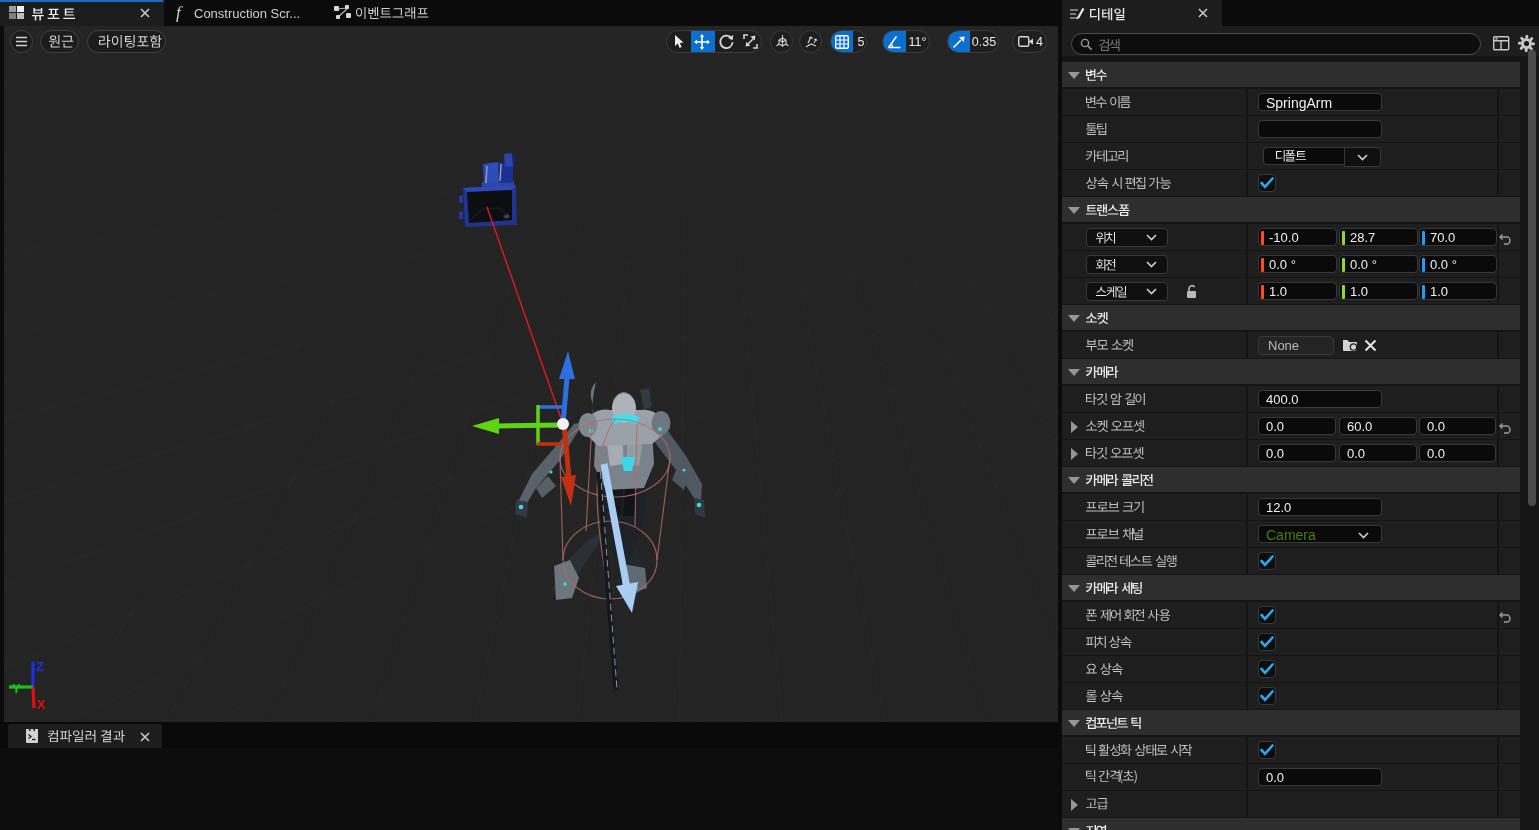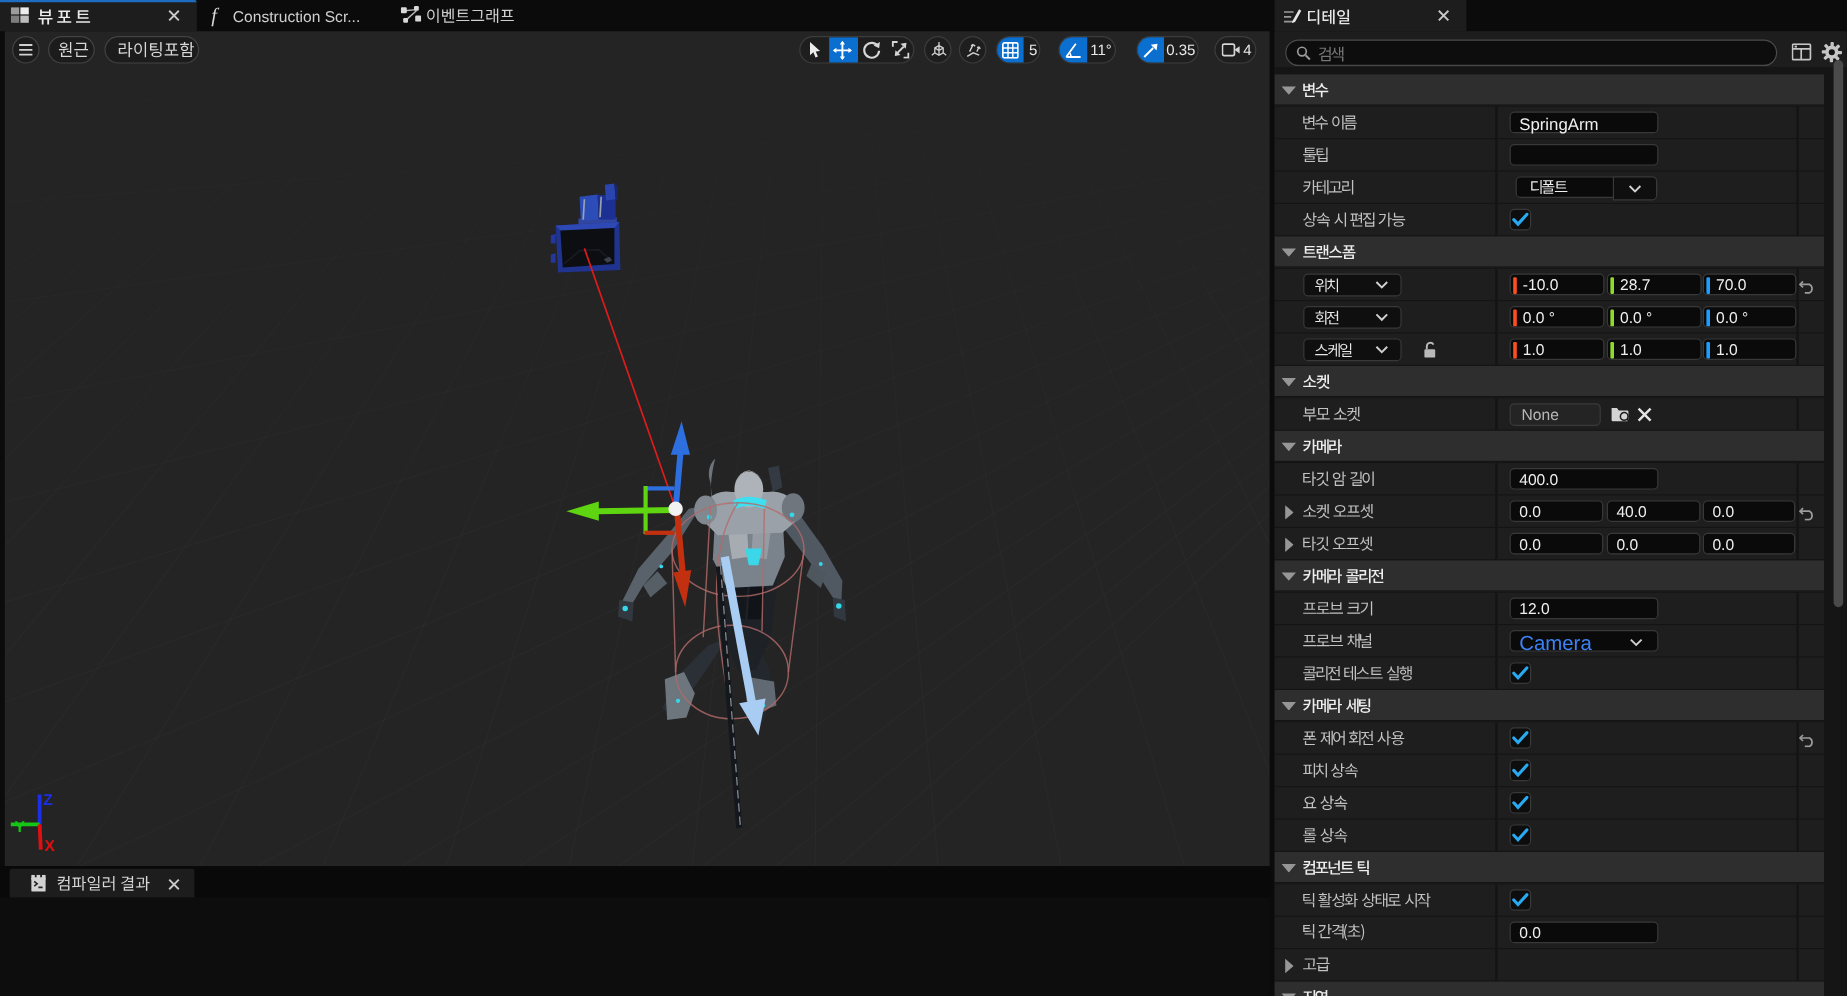--- a/index.html
+++ b/index.html
@@ -495,21 +495,21 @@
       <div class="abs" style="left:435px;top:413px;width:2px;height:27px;background:#141414"></div>
       <svg class="abs" style="left:8px;top:421px" width="8" height="12">
         <path d="M1 0 L1 12 L8 6 Z" fill="#969696"></path>
       </svg>
       <svg style="position:absolute;left:24px;top:420.0px;overflow:visible" width="60" height="13" viewBox="0 0 60 13">
         <path d="M0 9.5H10.9V10.5H0ZM4.8 6.6H5.9V9.9H4.8ZM4.8 0.8H5.8V1.7Q5.8 2.5 5.5 3.2Q5.2 3.9 4.8 4.5Q4.3 5.1 3.7 5.5Q3 6 2.3 6.3Q1.6 6.6 0.9 6.8L0.4 5.9Q1.1 5.7 1.7 5.5Q2.3 5.2 2.9 4.8Q3.4 4.4 3.9 3.9Q4.3 3.4 4.6 2.9Q4.8 2.3 4.8 1.7ZM5 0.8H6V1.7Q6 2.3 6.2 2.9Q6.5 3.4 6.9 3.9Q7.4 4.4 7.9 4.8Q8.5 5.2 9.1 5.5Q9.7 5.7 10.4 5.9L9.9 6.8Q9.2 6.6 8.5 6.3Q7.8 6 7.1 5.5Q6.5 5.1 6 4.5Q5.6 3.9 5.3 3.2Q5 2.5 5 1.7Z M15.4 3.5H18.1V4.4H15.4ZM20.2 0H21.3V8.2H20.2ZM17.8 0.2H18.9V7.1H17.8ZM16.7 7.5H17.6V7.8Q17.6 8.7 17.2 9.3Q16.9 10 16.2 10.6Q15.6 11.1 14.7 11.5Q13.9 11.8 13 12L12.6 11.1Q13.2 11 13.8 10.8Q14.4 10.6 14.9 10.3Q15.5 10 15.9 9.6Q16.2 9.2 16.5 8.8Q16.7 8.3 16.7 7.8ZM16.8 7.5H17.8V7.8Q17.8 8.3 18 8.8Q18.2 9.2 18.6 9.6Q19 10 19.5 10.3Q20 10.6 20.6 10.8Q21.2 11 21.9 11.1L21.5 12Q20.5 11.8 19.7 11.5Q18.9 11.1 18.2 10.6Q17.6 10 17.2 9.3Q16.8 8.7 16.8 7.8ZM15.3 1H16.4Q16.4 2.5 15.9 3.8Q15.5 5 14.4 6Q13.4 7.1 11.7 7.8L11.2 7Q12.7 6.4 13.6 5.5Q14.5 4.6 14.9 3.6Q15.3 2.5 15.3 1.3ZM11.7 1H15.7V1.9H11.7ZM15.2 3.3V4L11.3 4.5L11.2 3.5Z M30.2 6.8H31.3V9.8H30.2ZM30.8 0.8Q32 0.8 33 1.2Q34 1.6 34.6 2.3Q35.1 3 35.1 3.9Q35.1 4.9 34.6 5.6Q34 6.3 33 6.7Q32 7.1 30.8 7.1Q29.5 7.1 28.5 6.7Q27.5 6.3 27 5.6Q26.4 4.9 26.4 3.9Q26.4 3 27 2.3Q27.5 1.6 28.5 1.2Q29.5 0.8 30.8 0.8ZM30.8 1.7Q29.8 1.7 29.1 2Q28.3 2.2 27.9 2.7Q27.5 3.2 27.5 3.9Q27.5 4.6 27.9 5.1Q28.3 5.6 29.1 5.9Q29.8 6.2 30.8 6.2Q31.7 6.2 32.5 5.9Q33.2 5.6 33.6 5.1Q34.1 4.6 34.1 3.9Q34.1 3.2 33.6 2.7Q33.2 2.2 32.5 2Q31.7 1.7 30.8 1.7ZM25.3 9.6H36.2V10.5H25.3Z M36.5 9.6H47.4V10.5H36.5ZM37.5 1.2H46.4V2.1H37.5ZM37.5 6.3H46.4V7.2H37.5ZM39.3 2H40.4V6.4H39.3ZM43.4 2H44.5V6.4H43.4Z M52.5 2.7H54.8V3.7H52.5ZM56.7 0H57.8V8.2H56.7ZM54.4 0.3H55.4V7.1H54.4ZM53.3 7.6H54.2V8Q54.2 8.8 53.9 9.4Q53.5 10.1 52.9 10.6Q52.2 11.1 51.4 11.5Q50.5 11.8 49.6 12L49.2 11.1Q49.9 11 50.5 10.8Q51.1 10.6 51.6 10.3Q52.1 10 52.5 9.7Q52.9 9.3 53.1 8.9Q53.3 8.5 53.3 8ZM53.5 7.6H54.4V8Q54.4 8.5 54.6 8.9Q54.8 9.3 55.2 9.7Q55.6 10 56.1 10.3Q56.6 10.6 57.2 10.8Q57.8 11 58.5 11.1L58.1 12Q57.2 11.8 56.3 11.5Q55.5 11.1 54.9 10.6Q54.2 10.1 53.8 9.4Q53.5 8.8 53.5 8ZM50.2 0.7H51V2.3Q51 3.2 50.7 4.1Q50.4 5 49.8 5.7Q49.1 6.4 48.3 6.8L47.7 5.9Q48.5 5.6 49 5Q49.6 4.4 49.9 3.7Q50.2 3 50.2 2.3ZM50.4 0.7H51.2V2.3Q51.2 3 51.5 3.6Q51.8 4.3 52.3 4.8Q52.8 5.4 53.6 5.7L53 6.6Q52.1 6.2 51.6 5.5Q51 4.9 50.7 4Q50.4 3.2 50.4 2.3Z" fill="#c2c2c2"></path>
       </svg>
       <div class="abs" style="left:196px;top:417px;width:78px;height:18px;background:#0a0a0a;border:1px solid #383838;border-radius:4px"></div>
       <div class="abs" style="left:204px;top:419px;font-size:13px;color:#f0f0f0">0.0</div>
       <div class="abs" style="left:277px;top:417px;width:78px;height:18px;background:#0a0a0a;border:1px solid #383838;border-radius:4px"></div>
-      <div class="abs" style="left:285px;top:419px;font-size:13px;color:#f0f0f0">40.0</div>
+      <div class="abs" style="left:285px;top:419px;font-size:13px;color:#f0f0f0">60.0</div>
       <div class="abs" style="left:357px;top:417px;width:77px;height:18px;background:#0a0a0a;border:1px solid #383838;border-radius:4px"></div>
       <div class="abs" style="left:365px;top:419px;font-size:13px;color:#f0f0f0">0.0</div>
       <svg class="abs" style="left:437px;top:421px" width="15" height="13" viewBox="0 0 15 13">
         <path d="M3.5 2.5 L1 5 L3.5 7.5" stroke="#9c9c9c" stroke-width="1.4" fill="none"></path>
         <path d="M1.6 5 H9 A4 4 0 0 1 9 12 H5" stroke="#9c9c9c" stroke-width="1.4" fill="none"></path>
       </svg>
       <div class="abs" style="left:0;top:440px;width:458px;height:27px;background:#1e1e1e;border-bottom:1px solid #141414"></div>
       <div class="abs" style="left:184px;top:440px;width:2px;height:27px;background:#141414"></div>
       <div class="abs" style="left:435px;top:440px;width:2px;height:27px;background:#141414"></div>
       <svg class="abs" style="left:8px;top:448px" width="8" height="12">
@@ -539,21 +539,21 @@
       </svg>
       <div class="abs" style="left:196px;top:498px;width:124px;height:18px;background:#0a0a0a;border:1px solid #383838;border-radius:4px"></div>
       <div class="abs" style="left:204px;top:500px;font-size:13px;color:#f0f0f0">12.0</div>
       <div class="abs" style="left:0;top:521px;width:458px;height:27px;background:#1e1e1e;border-bottom:1px solid #141414"></div>
       <div class="abs" style="left:184px;top:521px;width:2px;height:27px;background:#141414"></div>
       <div class="abs" style="left:435px;top:521px;width:2px;height:27px;background:#141414"></div>
       <svg style="position:absolute;left:24px;top:528.0px;overflow:visible" width="58" height="14" viewBox="0 0 58 14">
         <path d="M0 9.6H10.9V10.5H0ZM1 1.2H9.9V2.1H1ZM1 6.3H9.9V7.2H1ZM2.8 2H3.9V6.4H2.8ZM6.9 2H8V6.4H6.9Z M11.2 9.6H22.1V10.5H11.2ZM16 7.1H17.1V10H16ZM12.5 0.9H20.7V4.5H13.6V6.9H12.5V3.7H19.6V1.8H12.5ZM12.5 6.5H21V7.4H12.5Z M22.3 9.5H33.2V10.4H22.3ZM23.6 0.9H24.7V3.1H30.8V0.9H31.9V7.1H23.6ZM24.7 4V6.2H30.8V4Z M39.3 3.1H40.1V3.7Q40.1 4.6 39.9 5.5Q39.7 6.3 39.4 7.1Q39 7.9 38.5 8.5Q38 9.1 37.4 9.5L36.7 8.7Q37.3 8.3 37.8 7.8Q38.3 7.2 38.6 6.6Q38.9 5.9 39.1 5.2Q39.3 4.4 39.3 3.7ZM39.5 3.1H40.3V3.7Q40.3 4.4 40.5 5.1Q40.7 5.8 41 6.5Q41.3 7.1 41.8 7.6Q42.3 8.1 42.9 8.4L42.3 9.3Q41.4 8.8 40.8 7.9Q40.1 7 39.8 6Q39.5 4.9 39.5 3.7ZM37 2.2H42.6V3.2H37ZM39.3 0.4H40.3V2.9H39.3ZM46 0H47.1V12H46ZM44.1 4.8H46.4V5.8H44.1ZM43.4 0.3H44.4V11.4H43.4Z M47.3 0.6H48.4V5.4H47.3ZM47.3 4.8H48.3Q49.2 4.8 50.1 4.8Q51 4.7 51.8 4.6Q52.7 4.5 53.6 4.3L53.7 5.2Q52.8 5.4 51.9 5.5Q51 5.6 50.1 5.7Q49.2 5.7 48.3 5.7H47.3ZM52 2H55.7V2.9H52ZM55.4 0H56.5V6.2H55.4ZM48.8 6.8H56.5V9.7H49.9V11.5H48.8V8.8H55.4V7.7H48.8ZM48.8 11H56.9V11.9H48.8Z" fill="#c2c2c2"></path>
       </svg>
       <div class="abs" style="left:196px;top:525px;width:124px;height:18px;background:#0a0a0a;border:1px solid #383838;border-radius:4px"></div>
-      <div class="abs" style="left:204px;top:527px;font-size:17px;color:#3b82f6">Camera</div>
+      <div class="abs" style="left:204px;top:527px;font-size:14px;color:#4d7c0f">Camera</div>
       <svg class="abs" style="left:296px;top:532px" width="11" height="7">
         <path d="M1 1 L5.5 5.5 L10 1" stroke="#d0d0d0" stroke-width="1.6" fill="none"></path>
       </svg>
       <div class="abs" style="left:0;top:548px;width:458px;height:27px;background:#1e1e1e;border-bottom:1px solid #141414"></div>
       <div class="abs" style="left:184px;top:548px;width:2px;height:27px;background:#141414"></div>
       <div class="abs" style="left:435px;top:548px;width:2px;height:27px;background:#141414"></div>
       <svg style="position:absolute;left:24px;top:555.0px;overflow:visible" width="92" height="14" viewBox="0 0 92 14">
         <path d="M1.3 0.4H9V1.2H1.3ZM0 5.2H10.8V6.1H0ZM4.4 3.8H5.5V5.6H4.4ZM8.4 0.4H9.5V1.1Q9.5 1.7 9.5 2.6Q9.4 3.4 9.2 4.5L8.1 4.5Q8.4 3.4 8.4 2.6Q8.4 1.7 8.4 1.1ZM8.7 2.2V3L1.1 3.3L1 2.5ZM1.3 7.1H9.5V9.9H2.4V11.3H1.3V9.1H8.4V8H1.3ZM1.3 11H9.8V11.9H1.3Z M19.2 0H20.3V12H19.2ZM11.1 8.2H12.1Q13.2 8.2 14.1 8.2Q15.1 8.2 16 8.1Q17 8 18.1 7.8L18.2 8.7Q16.6 9 15.1 9.1Q13.7 9.1 12.1 9.1H11.1ZM11.1 1.1H16.7V5.4H12.2V8.6H11.1V4.5H15.6V2H11.1Z M26.9 3.3H29.9V4.2H26.9ZM29.3 0H30.4V8.8H29.3ZM22.7 10.9H30.8V11.8H22.7ZM22.7 8.1H23.8V11.3H22.7ZM23.6 1.5H24.5V2.5Q24.5 3.6 24.1 4.5Q23.7 5.5 22.9 6.2Q22.1 6.9 21.1 7.3L20.6 6.4Q21.2 6.2 21.8 5.8Q22.3 5.4 22.8 4.9Q23.2 4.3 23.4 3.7Q23.6 3.1 23.6 2.5ZM23.8 1.5H24.7V2.5Q24.7 3.2 25.1 4Q25.4 4.7 26.1 5.3Q26.7 5.8 27.6 6.2L27.1 7Q26.1 6.7 25.4 6Q24.6 5.3 24.2 4.4Q23.8 3.5 23.8 2.5ZM20.9 1H27.3V1.9H20.9Z M38.8 4.6H41V5.5H38.8ZM34.2 8.2H35Q35.9 8.2 36.6 8.2Q37.3 8.2 38 8.1Q38.6 8.1 39.3 7.9L39.4 8.8Q38.7 9 38 9Q37.4 9.1 36.7 9.1Q35.9 9.1 35 9.1H34.2ZM34.2 1.5H38.7V2.3H35.3V8.6H34.2ZM34.9 4.7H38.1V5.6H34.9ZM42.9 0H44V12H42.9ZM40.5 0.3H41.5V11.4H40.5Z M49.1 0.8H50V1.8Q50 2.5 49.8 3.2Q49.5 4 49 4.6Q48.5 5.2 47.9 5.6Q47.3 6.1 46.6 6.5Q45.9 6.8 45.2 7L44.7 6Q45.3 5.9 46 5.6Q46.6 5.4 47.1 4.9Q47.7 4.5 48.1 4Q48.6 3.5 48.8 2.9Q49.1 2.4 49.1 1.8ZM49.3 0.8H50.2V1.8Q50.2 2.4 50.5 2.9Q50.7 3.5 51.2 4Q51.6 4.5 52.2 5Q52.7 5.4 53.3 5.6Q54 5.9 54.6 6L54.1 7Q53.4 6.8 52.7 6.5Q52 6.1 51.4 5.6Q50.8 5.2 50.3 4.6Q49.8 4 49.5 3.2Q49.3 2.5 49.3 1.8ZM44.2 9.5H55.1V10.4H44.2Z M56.8 6.5H65.1V7.4H56.8ZM55.4 9.6H66.3V10.5H55.4ZM56.8 1H64.9V1.9H57.9V6.8H56.8ZM57.6 3.7H64.7V4.6H57.6Z M78.4 0H79.5V6.2H78.4ZM71.8 6.8H79.5V9.7H72.9V11.4H71.8V8.9H78.5V7.7H71.8ZM71.8 11H80V11.9H71.8ZM72.8 0.4H73.7V1.3Q73.7 2.4 73.3 3.4Q72.9 4.3 72.1 5Q71.3 5.8 70.3 6.1L69.8 5.2Q70.5 5 71 4.6Q71.6 4.2 72 3.7Q72.4 3.2 72.6 2.5Q72.8 1.9 72.8 1.3ZM73 0.4H73.9V1.3Q73.9 1.9 74.2 2.5Q74.4 3.1 74.8 3.6Q75.2 4.1 75.7 4.4Q76.3 4.8 77 5L76.4 5.9Q75.7 5.6 75 5.2Q74.4 4.7 74 4.1Q73.5 3.5 73.3 2.8Q73 2.1 73 1.3Z M89.4 0H90.4V7.6H89.4ZM87.4 3.3H89.7V4.2H87.4ZM86.8 0.2H87.8V7.2H86.8ZM80.2 1.4H86.3V2.3H80.2ZM83.3 2.9Q84 2.9 84.6 3.2Q85.2 3.5 85.5 3.9Q85.8 4.4 85.8 5Q85.8 5.6 85.5 6.1Q85.2 6.5 84.6 6.8Q84 7.1 83.3 7.1Q82.5 7.1 82 6.8Q81.4 6.5 81 6.1Q80.7 5.6 80.7 5Q80.7 4.4 81 3.9Q81.4 3.5 82 3.2Q82.5 2.9 83.3 2.9ZM83.3 3.8Q82.6 3.8 82.1 4.1Q81.7 4.4 81.7 5Q81.7 5.6 82.1 5.9Q82.6 6.2 83.3 6.2Q84 6.2 84.4 5.9Q84.9 5.6 84.9 5Q84.9 4.4 84.4 4.1Q84 3.8 83.3 3.8ZM82.7 0.1H83.8V1.9H82.7ZM86.5 7.8Q88.4 7.8 89.4 8.4Q90.5 8.9 90.5 9.9Q90.5 10.9 89.4 11.5Q88.4 12 86.5 12Q84.6 12 83.5 11.5Q82.5 10.9 82.5 9.9Q82.5 8.9 83.5 8.4Q84.6 7.8 86.5 7.8ZM86.5 8.7Q85.1 8.7 84.3 9Q83.5 9.3 83.5 9.9Q83.5 10.5 84.3 10.8Q85.1 11.2 86.5 11.2Q87.8 11.2 88.6 10.8Q89.4 10.5 89.4 9.9Q89.4 9.3 88.6 9Q87.8 8.7 86.5 8.7Z" fill="#c2c2c2"></path>
       </svg>
       <div class="abs" style="left:196px;top:552px;width:18px;height:18px;background:#0d0d0d;border:1px solid #383838;border-radius:4px"></div>

